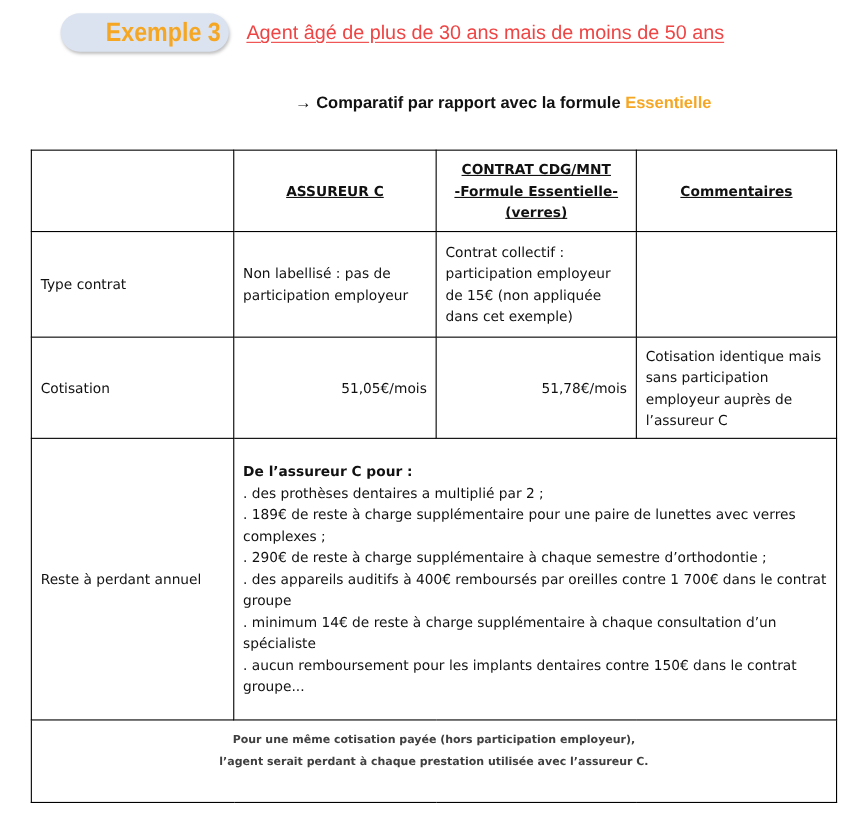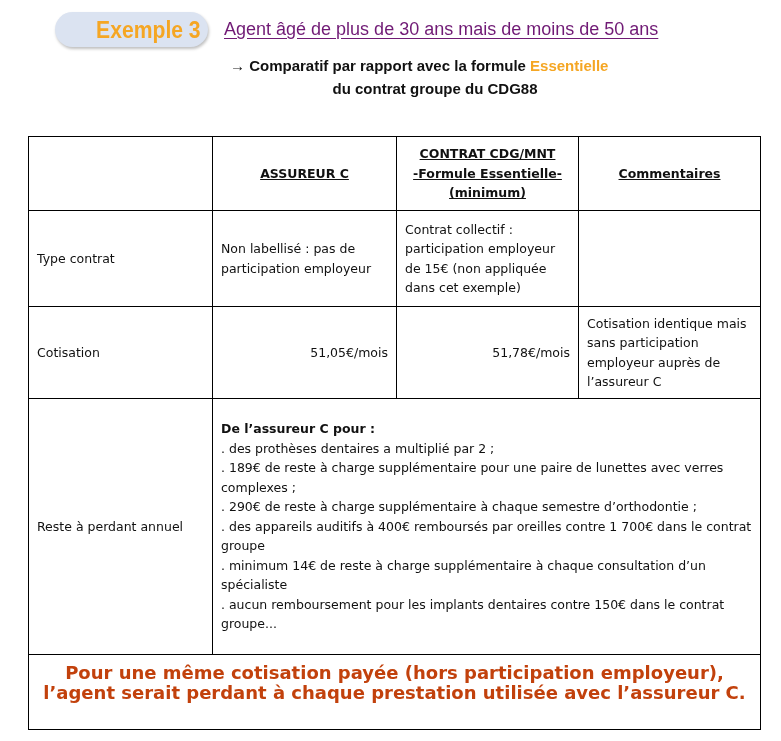--- a/index.html
+++ b/index.html
@@ -36,38 +36,38 @@
       letter-spacing: 0px;
       transform: scaleX(0.88);
       display: inline-block;
     }
     .subtitle {
       position: absolute;
       left: 224px;
       top: 19px;
       font-family: "Liberation Sans", sans-serif;
       font-size: 18px;
-      color: #701a75;
+      color: #ef4444;
       text-decoration: underline;
       text-underline-offset: 3px;
       white-space: nowrap;
     }
     .compare {
       position: absolute;
       left: 225px;
       top: 54px;
       width: 460px;
       text-align: center;
       font-family: "Liberation Sans", sans-serif;
       font-weight: bold;
       font-size: 15px;
       line-height: 23px;
       color: #111;
     }
-    .compare .line1 { display: block; text-align: left; padding-left: 5px; }
+    .compare .line1 { display: block; text-align: center; padding-left: 5px; margin-top: 28px; }
     .compare .hl { color: #f5a623; }
     .compare .line2 { display: block; text-align: center; margin-left: -40px; }
 
     table.cmp {
       position: absolute;
       left: 28px;
       top: 136px;
       width: 733px;
       border-collapse: collapse;
       font-family: "DejaVu Sans", sans-serif;
@@ -92,50 +92,49 @@
     .r3 { height: 92px; }
     .r4 { height: 256px; }
     .r5 { height: 75px; }
     .reste-block { padding-top: 10px !important; vertical-align: top !important; margin-left: 40px; }
     .reste-block .lead { font-weight: bold; display: block; margin-top: 10px; }
     .reste-block .item { display: block; }
     .conclusion {
       text-align: center;
       vertical-align: top !important;
       padding-top: 8px !important;
-      color: #c2410c;
+      color: #404040;
       font-weight: bold;
-      font-size: 18px;
+      font-size: 10px;
       line-height: 20px;
     }
     .conclusion span { display: block; }
   </style>
 </head>
 <body>
 
 <div class="pill">
   <span>Exemple 3</span>
 </div>
 
 <div class="subtitle">Agent âgé de plus de 30 ans mais de moins de 50 ans</div>
 
 <div class="compare">
   <span class="line1"><span>→ Comparatif par rapport avec la formule </span><span class="hl">Essentielle</span></span>
-  <span class="line2">du contrat groupe du CDG88</span>
 </div>
 
 <table class="cmp">
   <tbody>
       <tr class="r1">
     <td class="c1"></td>
     <td class="c2 hdr">ASSUREUR C</td>
     <td class="c3 hdr">
       <span style="display:block">CONTRAT CDG/MNT</span>
       <span style="display:block">-Formule Essentielle-</span>
-      <span style="display:block">(minimum)</span>
+      <span style="display:block">(verres)</span>
     </td>
     <td class="c4 hdr">Commentaires</td>
   </tr>
   <tr class="r2">
     <td class="rowlabel">Type contrat</td>
     <td>Non labellisé : pas de participation employeur</td>
     <td>Contrat collectif : participation employeur de 15€ (non appliquée dans cet exemple)</td>
     <td></td>
   </tr>
   <tr class="r3">

